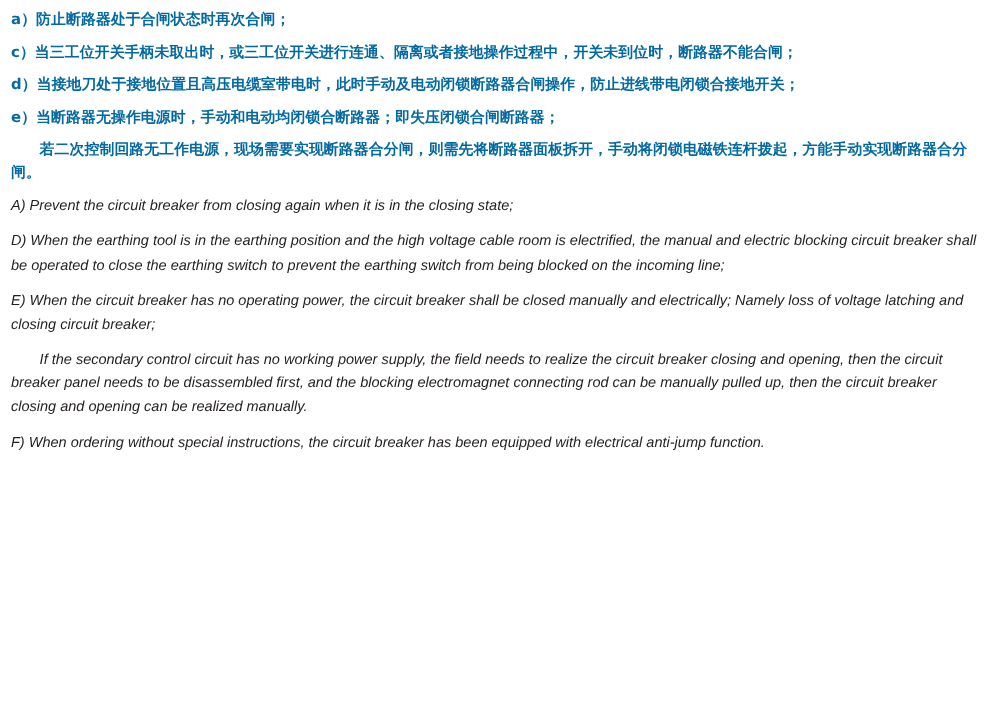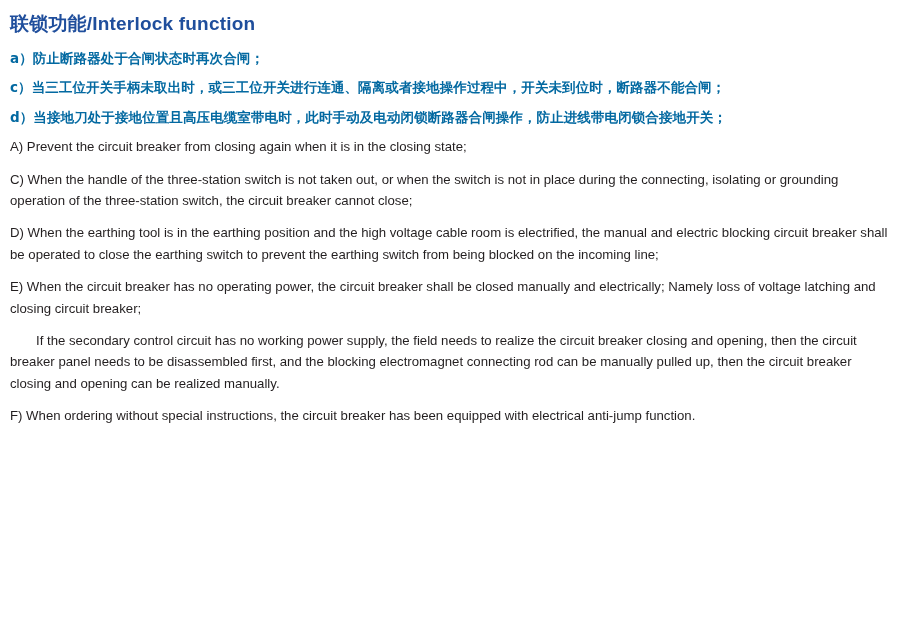--- a/index.html
+++ b/index.html
@@ -48,49 +48,48 @@
     line-height: 1.52;
     margin: 0 0 9px 0;
     letter-spacing: 0.1px;
     font-weight: bold;
   }
   .cn-line.indent {
     text-indent: 26px;
   }
   .en-block {
     margin-top: 6px;
+    font-style: italic;
   }
   .en-line {
     font-size: 13.2px;
     color: #231f20;
     line-height: 1.62;
     margin: 0 0 11px 0;
     text-align: left;
   }
   .en-line.indent {
     text-indent: 26px;
   }
 </style>
 </head>
 <body>
 
 <div class="page">
 
-  <h1 class="title">
-    <span class="cn">联锁功能</span><span class="en">/Interlock function</span>
-  </h1>
 
   <div class="cn-block">
     <p class="cn-line">a）防止断路器处于合闸状态时再次合闸；</p>
     <p class="cn-line">c）当三工位开关手柄未取出时，或三工位开关进行连通、隔离或者接地操作过程中，开关未到位时，断路器不能合闸；</p>
     <p class="cn-line">d）当接地刀处于接地位置且高压电缆室带电时，此时手动及电动闭锁断路器合闸操作，防止进线带电闭锁合接地开关；</p>
+    <p class="cn-line">e）当断路器无操作电源时，手动和电动均闭锁合断路器；即失压闭锁合闸断路器；</p>
+    <p class="cn-line indent">若二次控制回路无工作电源，现场需要实现断路器合分闸，则需先将断路器面板拆开，手动将闭锁电磁铁连杆拨起，方能手动实现断路器合分闸。</p>
   </div>
 
   <div class="en-block">
     <p class="en-line">A) Prevent the circuit breaker from closing again when it is in the closing state;</p>
-    <p class="en-line">C) When the handle of the three-station switch is not taken out, or when the switch is not in place during the connecting, isolating or grounding operation of the three-station switch, the circuit breaker cannot close;</p>
     <p class="en-line">D) When the earthing tool is in the earthing position and the high voltage cable room is electrified, the manual and electric blocking circuit breaker shall be operated to close the earthing switch to prevent the earthing switch from being blocked on the incoming line;</p>
     <p class="en-line">E) When the circuit breaker has no operating power, the circuit breaker shall be closed manually and electrically; Namely loss of voltage latching and closing circuit breaker;</p>
     <p class="en-line indent">If the secondary control circuit has no working power supply, the field needs to realize the circuit breaker closing and opening, then the circuit breaker panel needs to be disassembled first, and the blocking electromagnet connecting rod can be manually pulled up, then the circuit breaker closing and opening can be realized manually.</p>
     <p class="en-line">F) When ordering without special instructions, the circuit breaker has been equipped with electrical anti-jump function.</p>
   </div>
 
 </div>
 
 </body></html>

